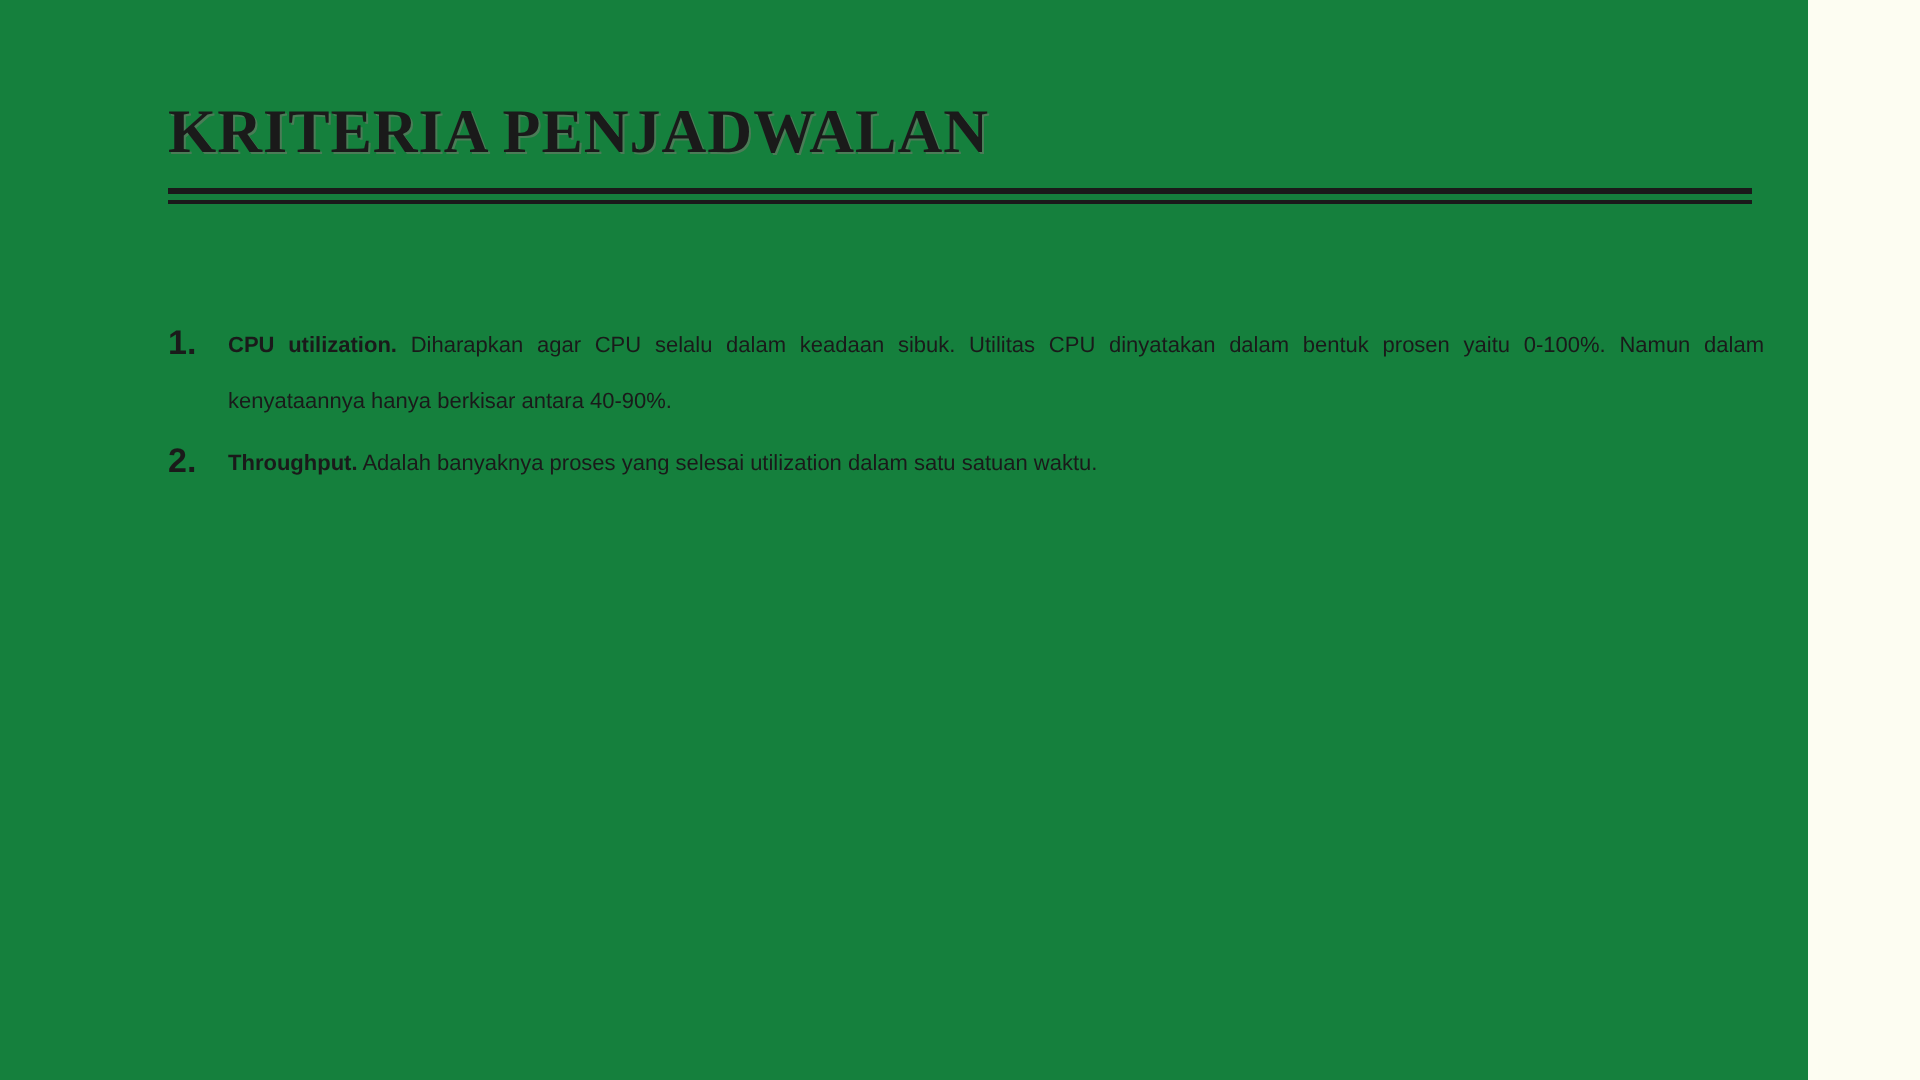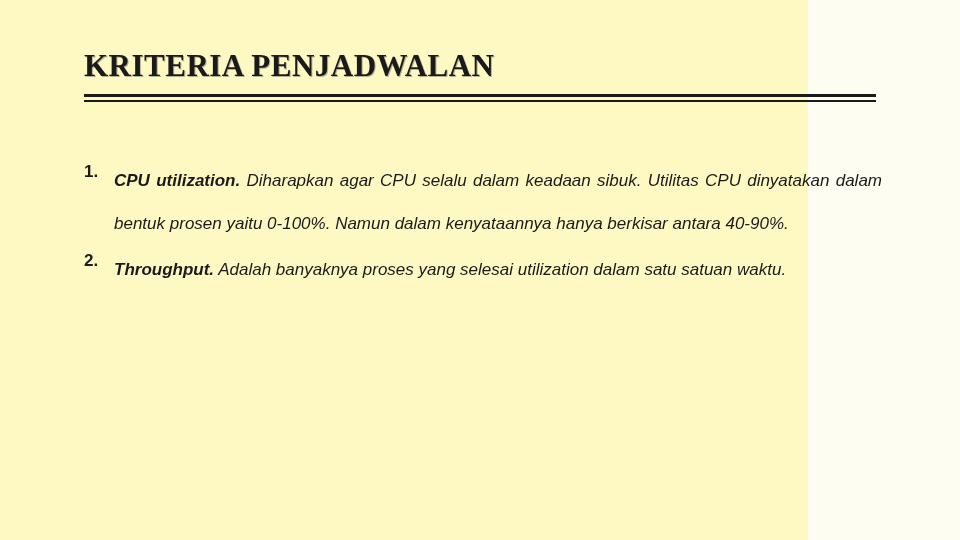--- a/index.html
+++ b/index.html
@@ -8,23 +8,23 @@
   }
   body {
     width: 960px;
     height: 540px;
     background: #fdfdf2;
     font-family: "Liberation Sans", sans-serif;
     overflow: hidden;
   }
   .slide {
     position: relative;
-    width: 808px;
+    width: 904px;
     height: 540px;
-    background: #fef9c3;
+    background: #15803d;
     box-sizing: border-box;
   }
   .title {
     position: absolute;
     left: 84px;
     top: 48px;
     font-family: "Liberation Serif", serif;
     font-size: 31px;
     font-weight: bold;
     letter-spacing: 0.5px;
@@ -64,27 +64,26 @@
     font-size: 17px;
     font-weight: bold;
     color: #1a1a1a;
     line-height: 1.35;
     padding-top: 1px;
   }
   .item-body {
     flex: 1 1 auto;
   }
   .para {
-    font-size: 17px;
+    font-size: 11px;
     color: #1a1a1a;
     line-height: 2.5;
     text-align: justify;
     text-justify: inter-word;
     margin: 0;
-    font-style: italic;
   }
   .lead {
     font-weight: bold;
   }
   .sp {
     white-space: pre;
   }
 </style>
 </head>
 <body>

